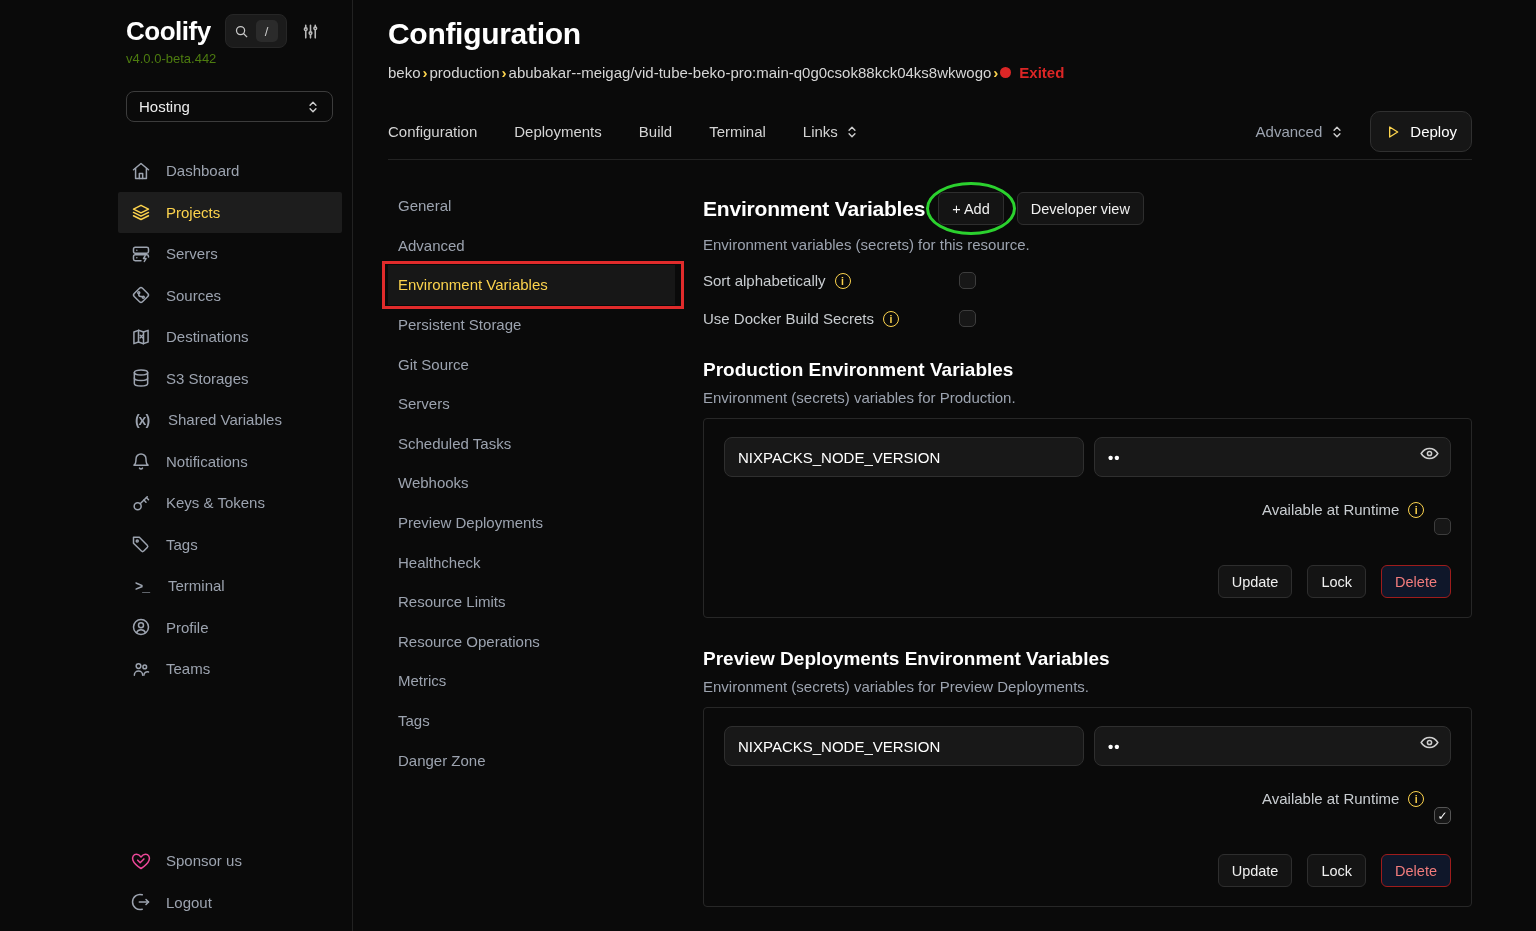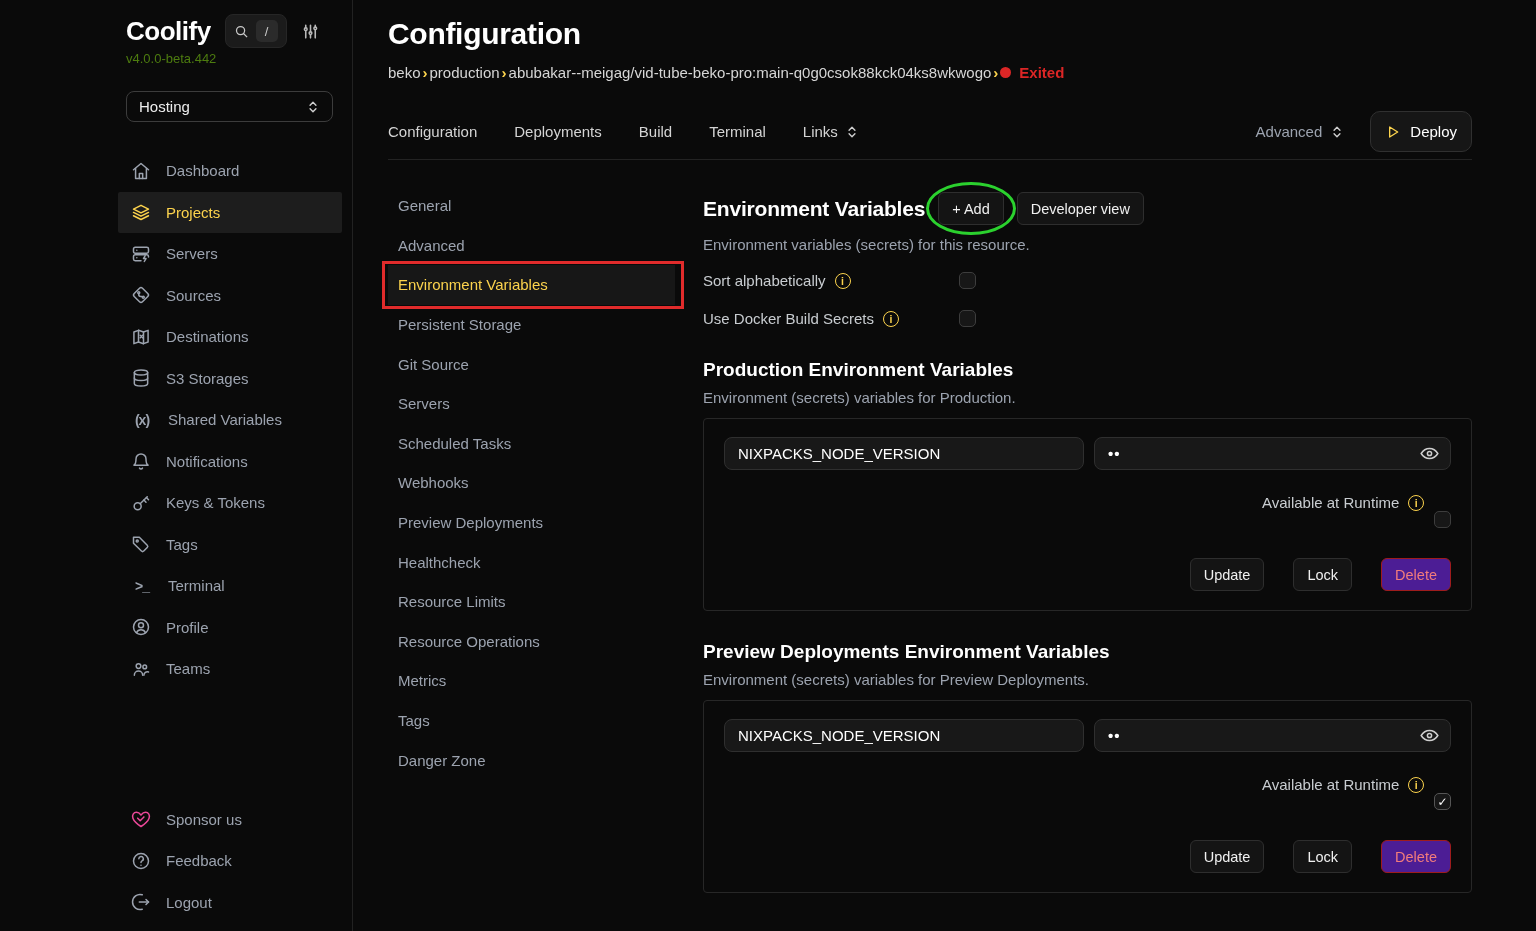--- a/index.html
+++ b/index.html
@@ -76,31 +76,31 @@
     display:inline-flex; align-items:center; justify-content:center; cursor:pointer; flex:none; }
   .checkbox .tick { display:none; color:#fff; font-size:12px; font-weight:700; line-height:1; }
   .checkbox.checked { border-color:#555; }
   .checkbox.checked .tick { display:block; }
 
   .section-title { font-size:19px; font-weight:700; color:#fff; margin-top:30px; }
   .section-sub { font-size:15px; color:#9ca3af; margin-top:8px; }
 
   .var-card { border:1px solid #272727; border-radius:4px; margin-top:12px; padding:18px 20px 19px 20px; }
   .var-inputs { display:flex; gap:10px; }
-  .input { background:#181818; border:1px solid #2f2f2f; border-radius:8px; height:33px; font-size:15px;
+  .input { background:#181818; border:1px solid #2f2f2f; border-radius:8px; height:40px; font-size:15px;
     color:#fff; padding:0 13px; font-family:inherit; outline:none; }
   .input.name { width:360px; flex:none; }
   .value-wrap { position:relative; flex:1; }
   .input.value { width:100%; font-weight:700; letter-spacing:1px; }
   .eye-btn { position:absolute; right:11px; top:6px; width:21px; height:21px; cursor:pointer; }
   .eye-btn svg { width:21px; height:21px; stroke:#cfcfcf; fill:none; }
   .runtime-row { display:flex; align-items:flex-end; margin-top:24px;flex-direction:column; }
   .runtime-label { display:flex; align-items:center; gap:9px; font-size:15px; color:#c9cdd1; width:189px; }
-  .card-actions { display:flex; justify-content:flex-end; gap:29px; margin-top:30px; }
-  .btn.danger { color:#f27c7c; background:#4c1d95; border:1px solid #9e1c1c; }
+  .card-actions { display:flex; justify-content:flex-end; gap:15px; margin-top:30px; }
+  .btn.danger { color:#f27c7c; background:#0f172a; border:1px solid #9e1c1c; }
 </style>
 </head>
 <body>
 
 <aside class="sidebar">
   <div class="logo-row">
     <div class="logo">Coolify</div>
     <div class="search-btn">
       <svg viewBox="0 0 24 24" fill="none" stroke-width="2">
           <circle cx="10.5" cy="10.5" r="6.5"></circle>
@@ -225,28 +225,20 @@
     </div>
   </nav>
 
   <div class="sidebar-footer">
     <div class="nav-item sponsor">
       <svg viewBox="0 0 24 24" fill="none" stroke-width="1.8" stroke-linecap="round" stroke-linejoin="round">
           <path d="M12 21S4 15.7 2.3 11C1 7.6 3 4 6.6 4c2.2 0 3.8 1.2 5.4 3.2C13.6 5.2 15.2 4 17.4 4 21 4 23 7.6 21.7 11 20 15.7 12 21 12 21z"></path>
           <path d="m8 11 3 3 4.5-4.5"></path>
         </svg>
       <span>Sponsor us</span>
-    </div>
-    <div class="nav-item">
-      <svg viewBox="0 0 24 24" fill="none" stroke-width="1.8" stroke-linecap="round" stroke-linejoin="round">
-          <circle cx="12" cy="12" r="9"></circle>
-          <path d="M9.4 9.3a2.7 2.7 0 1 1 3.8 2.5c-.9.4-1.2 1-1.2 1.9"></path>
-          <path d="M12 17h.01"></path>
-        </svg>
-      <span>Feedback</span>
     </div>
     <div class="nav-item">
       <svg viewBox="0 0 24 24" fill="none" stroke-width="1.8" stroke-linecap="round" stroke-linejoin="round">
           <path d="M13.5 3.4a9 9 0 1 0 0 17.2"></path>
           <path d="M10 12h11"></path>
           <path d="m18 9 3 3-3 3"></path>
         </svg>
       <span>Logout</span>
     </div>
   </div>

